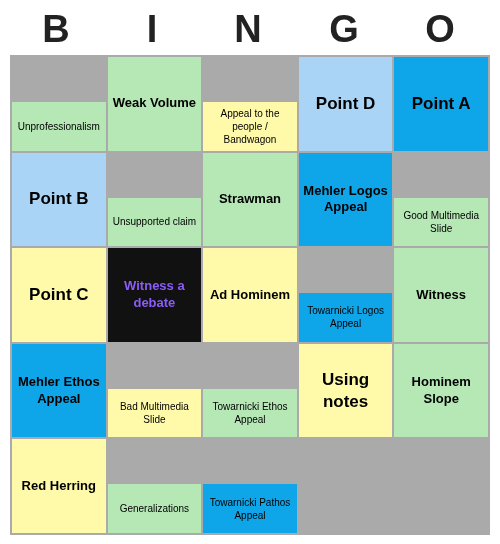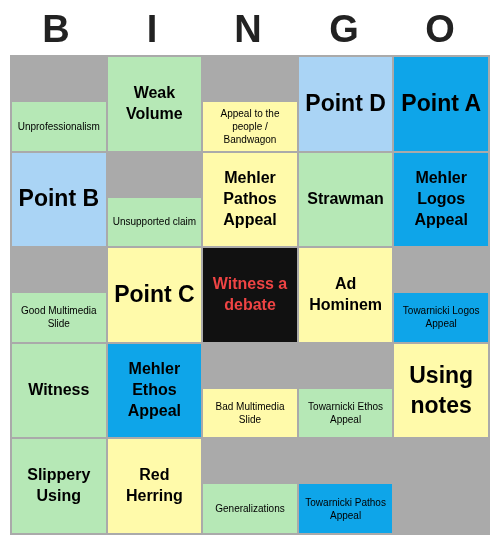--- a/index.html
+++ b/index.html
@@ -45,27 +45,27 @@
       text-align: center;
       padding: 4px;
       font-size: 11px;
       line-height: 1.3;
       background: #fff;
     }
     .cell.green { background: #b6e8b6; }
     .cell.yellow { background: #fffaaa; }
     .cell.blue { background: #aad4f5; }
     .cell.light-green { background: #0ea5e9; }
-    .cell.black { background: #111; color: #ef4444; }
+    .cell.black { background: #111; color: #8b5cf6; }
     .cell.bold-large {
-      font-size: 23px;
+      font-size: 17px;
       font-weight: bold;
     }
     .cell.medium-large {
-      font-size: 16px;
+      font-size: 13px;
       font-weight: bold;
     }
     .cell.small-text {
       font-size: 10px;
       margin-top: 45px;
     }
   </style>
 </head>
 <body>
 
@@ -78,30 +78,29 @@
 </div>
 
 <div class="bingo-grid" id="grid">
     <div class="cell green small-text">Unprofessionalism</div>
     <div class="cell green medium-large">Weak Volume</div>
     <div class="cell yellow small-text">Appeal to the people / Bandwagon</div>
     <div class="cell blue bold-large">Point D</div>
     <div class="cell light-green bold-large">Point A</div>
     <div class="cell blue bold-large">Point B</div>
     <div class="cell green small-text">Unsupported claim</div>
-    <div class="cell yellow medium-large">Mehler Pathos Appeal</div>
     <div class="cell green medium-large">Strawman</div>
     <div class="cell light-green medium-large">Mehler Logos Appeal</div>
     <div class="cell green small-text">Good Multimedia Slide</div>
     <div class="cell yellow bold-large">Point C</div>
     <div class="cell black medium-large">Witness a debate</div>
     <div class="cell yellow medium-large">Ad Hominem</div>
     <div class="cell light-green small-text">Towarnicki Logos Appeal</div>
     <div class="cell green medium-large">Witness</div>
     <div class="cell light-green medium-large">Mehler Ethos Appeal</div>
     <div class="cell yellow small-text">Bad Multimedia Slide</div>
     <div class="cell green small-text">Towarnicki Ethos Appeal</div>
     <div class="cell yellow bold-large">Using notes</div>
-    <div class="cell green medium-large">Slippery Using</div>
+    <div class="cell green medium-large">Hominem Slope</div>
     <div class="cell yellow medium-large">Red Herring</div>
     <div class="cell green small-text">Generalizations</div>
     <div class="cell light-green small-text">Towarnicki Pathos Appeal</div>
   </div>
 
 </body></html>

